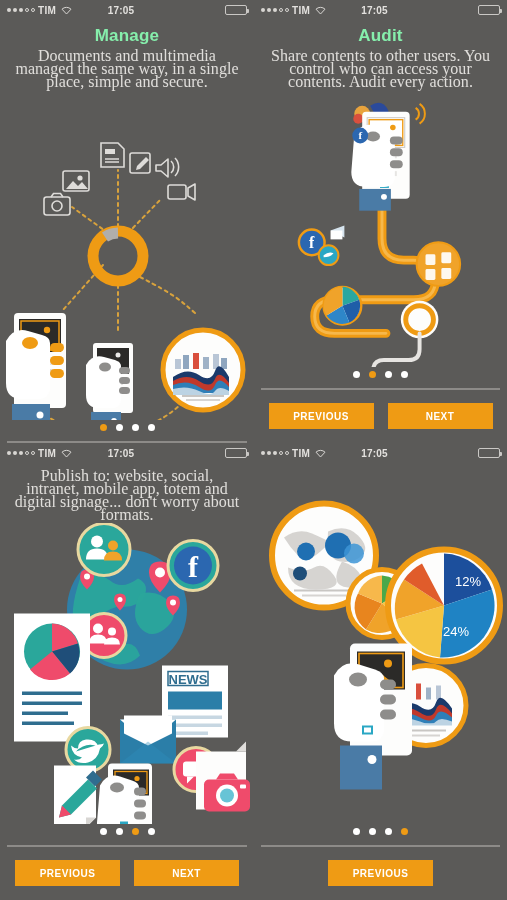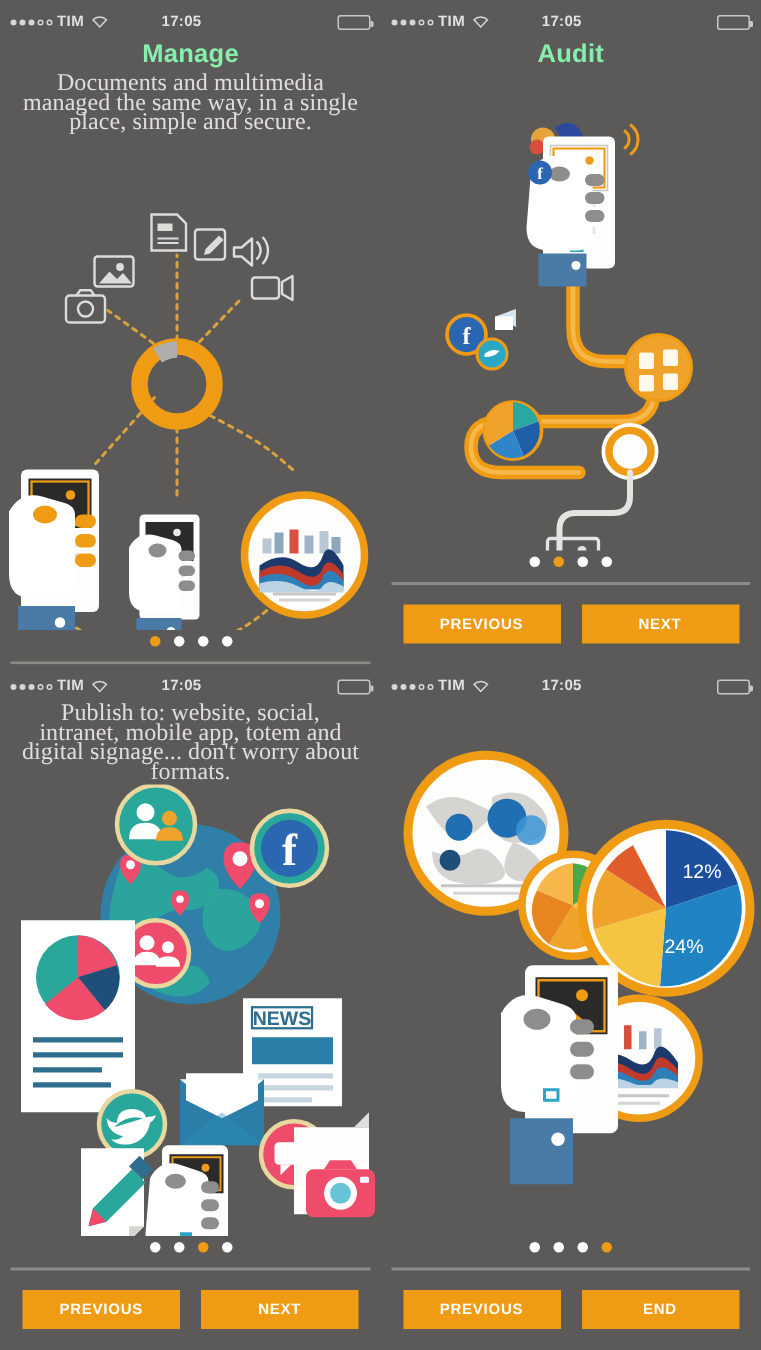--- a/index.html
+++ b/index.html
@@ -19,21 +19,21 @@
     position: relative;
     background: #5b5a58;
     overflow: hidden;
     display: flex;
     flex-direction: column;
   }
 
   
   .statusbar {
     height: 20px; flex: 0 0 20px;
-    display: flex; align-items: flex-end;
+    display: flex; align-items: center;
     padding: 0 7px;
     color: #d8d6d3;
     font-size: 10px;
     position: relative;
   }
   .sb-left { display: flex; align-items: center; gap: 3px; }
   .dots { display: flex; gap: 2px; align-items: center; }
   .dots i {
     width: 4px; height: 4px; border-radius: 50%;
     display: block;
@@ -275,20 +275,21 @@
         </span>
       </div>
       <div class="sb-time">17:05</div>
       <div class="sb-right">
         <span class="battery"><span class="lvl"></span></span>
       </div>
     </div>
 
     <div class="header">
       <div class="title">Audit</div>
+      <div class="subtitle">Share contents to other users. You control who can access your contents. Audit every action.</div>
     </div>
 
     <div class="art">
       <svg viewBox="0 0 253 280" preserveAspectRatio="xMidYMid meet">
 
         <path d="M128 118 V150 q0 22 22 22 h10 q22 0 22 20 t-22 20 H80 q-20 0-20 17 t20 17 h52" fill="none" stroke="#ef9b14" stroke-width="9" stroke-linecap="round" stroke-linejoin="round"></path>
         <path d="M128 118 V150 q0 22 22 22 h10 q22 0 22 20 t-22 20 H80 q-20 0-20 17 t20 17 h52" fill="none" stroke="#f7b84b" stroke-width="3" stroke-linecap="round" stroke-linejoin="round"></path>
 
         <g>
           <circle cx="108" cy="24" r="8" fill="#e8a33d"></circle>
@@ -650,17 +651,16 @@
 
     <div class="pager">
       <span></span>
       <span></span>
       <span></span>
       <span class="on"></span>
     </div>
     <div class="divider"></div>
     <div class="btnrow">
       <button class="btn">PREVIOUS</button>
-      <button class="btn">END</button>
     </div>
   </div>
 
 </div>
 
 </body></html>

